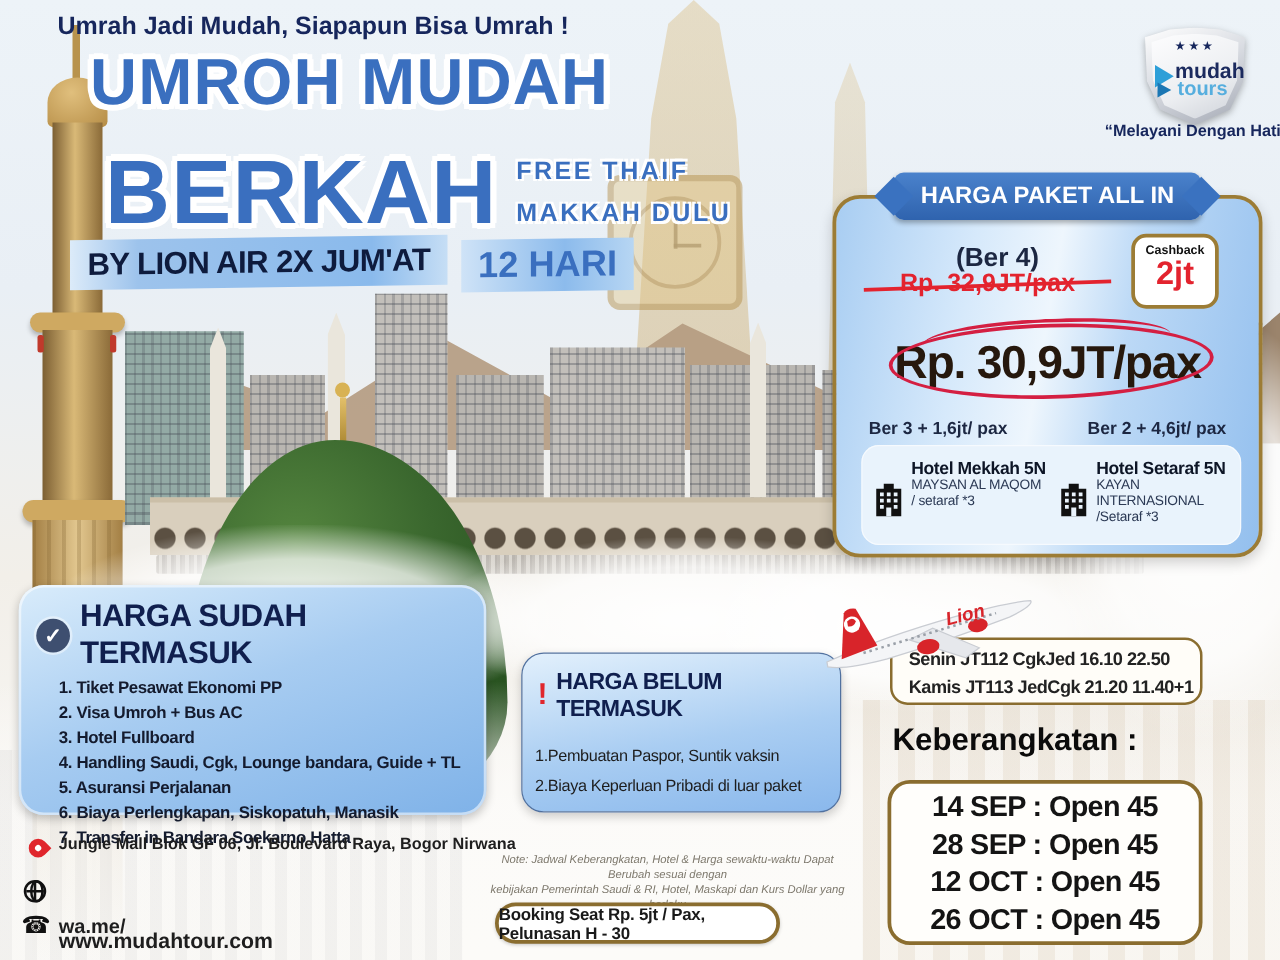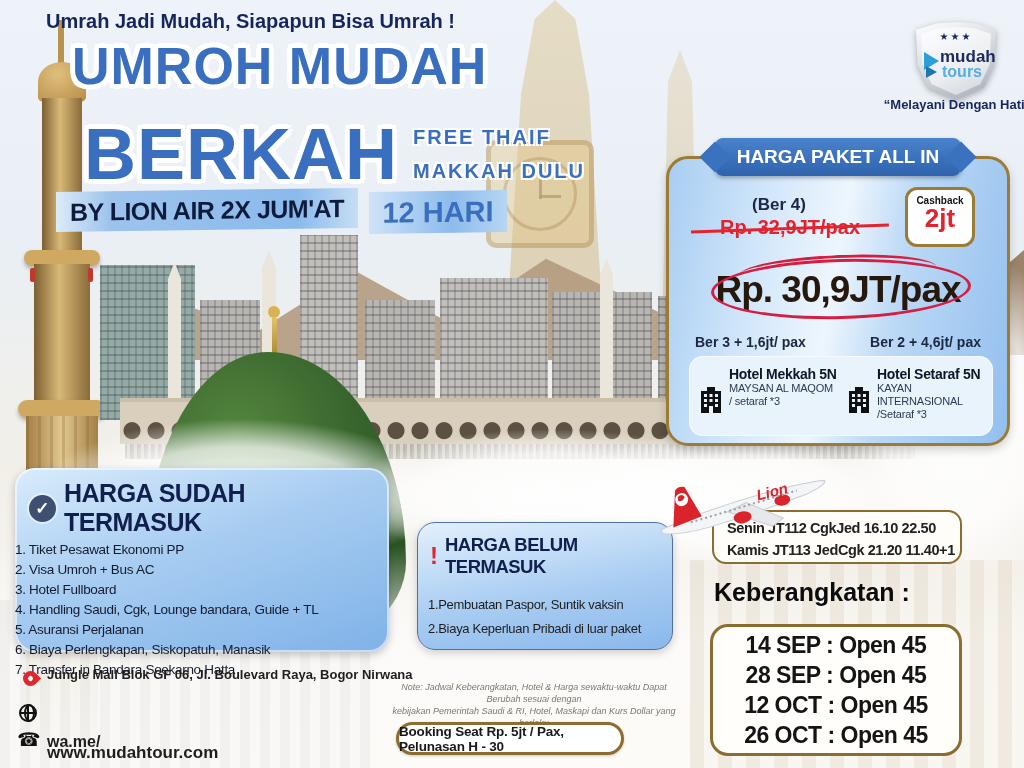--- a/index.html
+++ b/index.html
@@ -109,21 +109,21 @@
     background:linear-gradient(100deg,#a8cdf2 0%,#d6e9fb 30%,#eef6fd 48%,#bcd9f6 65%,#93bfee 100%);
     box-shadow:0 4px 10px rgba(0,0,0,.18); }
   .panel-banner { position:absolute; left:50%; top:-21px; transform:translateX(-50%);
     width:246px; height:38px; border-radius:8px;
     background:linear-gradient(180deg,#4a82cc,#2f63ae);
     display:flex; align-items:center; justify-content:center;
     color:#fff; font-size:19px; font-weight:bold; box-shadow:0 2px 4px rgba(0,0,0,.3); }
   .panel-banner::before, .panel-banner::after { content:""; position:absolute; top:8px; width:22px; height:22px;
     background:#3a72c0; transform:rotate(45deg); z-index:-1; }
   .panel-banner::before { left:-11px; } .panel-banner::after { right:-11px; }
-  .group-label { position:absolute; left:40px; top:36px; width:140px; text-align:center; font-size:17px; font-weight:bold; color:#1c2742; }
+  .group-label { position:absolute; left:59px; top:36px; width:140px; text-align:center; font-size:21px; font-weight:bold; color:#1c2742; }
   .old-price { position:absolute; left:18px; top:57px; width:206px; text-align:center;
     font-size:20px; font-weight:bold; color:#e3232e; }
   .old-price::after { content:""; position:absolute; left:4px; right:4px; top:48%; border-top:3.5px solid #e3232e; transform:rotate(-2deg); }
   .cashback { position:absolute; left:236px; top:28px; width:70px; height:60px; text-align:center;
     background:#fff; border:3px solid #9c7c35; border-radius:12px; }
   .cashback-label { font-size:10px; font-weight:bold; color:#111; margin-top:5px; }
   .cashback-value { font-size:26px; font-weight:bold; color:#e3232e; line-height:.95; }
   .big-price { position:absolute; left:0; top:110px; width:100%; text-align:center;
     font-size:37px; font-weight:bold; color:#26180d; letter-spacing:-1px; }
   .price-ellipse { position:absolute; left:42px; top:100px; width:260px; height:60px;
@@ -154,21 +154,21 @@
 
   
   .included-box { left:15px; top:468px; width:374px; height:184px; z-index:5; border-radius:20px;
     background:linear-gradient(160deg,#d9ecfb 0%,#a7ccf1 45%,#7fb2e8 100%);
     box-shadow:0 3px 8px rgba(0,0,0,.22), inset 0 0 0 2px rgba(255,255,255,.55); }
   .included-header { display:flex; align-items:center; gap:8px; margin:11px 0 3px 14px; }
   .check-badge { width:27px; height:27px; border-radius:50%; background:#3e4f70; color:#fff;
     font-size:17px; font-weight:bold; display:flex; align-items:center; justify-content:center;
     box-shadow:0 0 0 2px rgba(255,255,255,.45); }
   .included-title { font-size:25px; font-weight:bold; color:#101f4e; letter-spacing:-0.5px; }
-  .included-list { font-size:13.5px; font-weight:normal; color:#141b2e;
+  .included-list { margin-left:32px; font-size:13.5px; font-weight:bold; color:#141b2e;
     line-height:20px; letter-spacing:-0.3px; }
 
   .excluded-box { left:417px; top:522px; width:256px; height:128px; z-index:5; border-radius:18px;
     background:linear-gradient(170deg,#e2f0fc 0%,#a9cdf2 55%,#8ab8ec 100%);
     border:1.5px solid #51719f; box-shadow:0 3px 8px rgba(0,0,0,.18); }
   .excluded-header { display:flex; align-items:center; gap:7px; margin:11px 0 0 12px; }
   .exclaim { font-size:24px; font-weight:bold; color:#e0262c; line-height:1; }
   .excluded-title { font-size:18.5px; font-weight:bold; color:#101f4e; letter-spacing:-0.5px; }
   .excluded-list { margin:15px 0 0 10px; font-size:13px; color:#1d1d1d; font-weight:500;
     line-height:24px; letter-spacing:-0.3px; }

